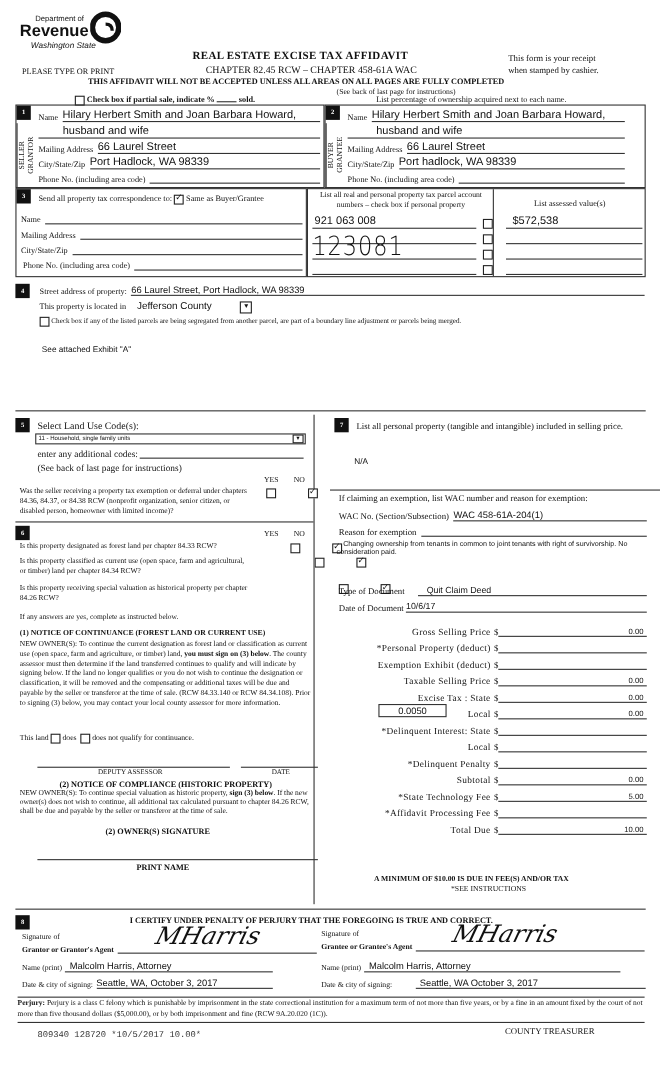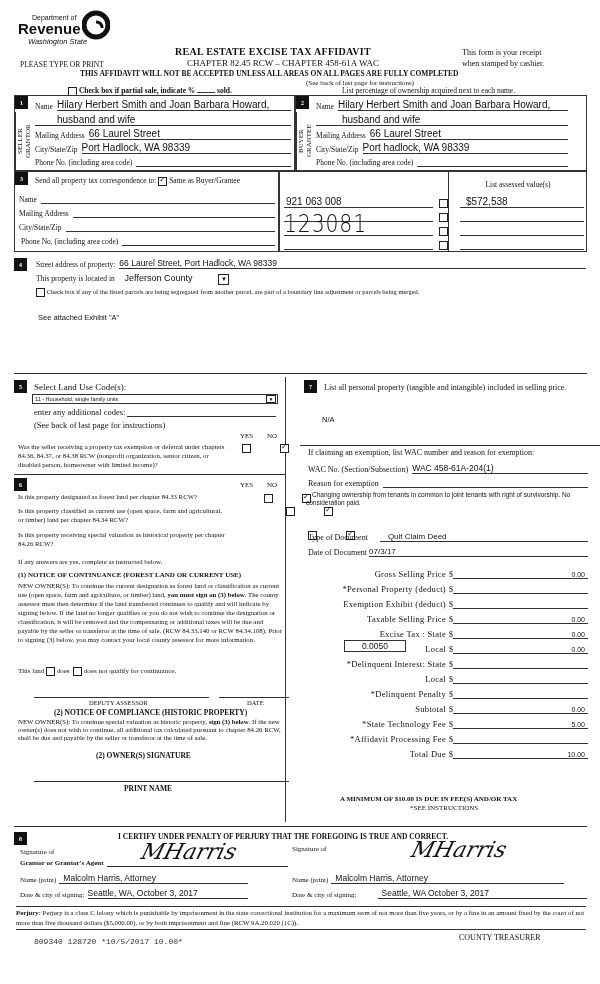--- a/index.html
+++ b/index.html
@@ -112,20 +112,21 @@
   <div class="abs row" style="left:4px;top:51px;width:256px">
       <span class="lbl">City/State/Zip</span>
       <span class="line" style="flex:1;margin-left:4px;height:9px"></span>
     </div>
   <div class="abs row" style="left:6px;top:65px;width:254px">
       <span class="lbl">Phone No. (including area code)</span>
       <span class="line" style="flex:1;margin-left:4px;height:9px"></span>
     </div>
 </div>
 <div class="abs box" style="left:279px;top:171px;width:308px;height:81px">
+  <div class="abs" style="left:2px;top:1px;width:165px;font-size:7px;text-align:center;line-height:9px">List all real and personal property tax parcel account numbers – check box if personal property</div>
   <div class="abs" style="left:168px;top:0;width:1px;height:79px;background:#333"></div>
   <div class="abs" style="left:170px;top:8px;width:136px;font-size:7.5px;text-align:center">List assessed value(s)</div>
   <div class="abs" style="left:4px;top:22px;width:300px">
     <div class="row" style="height:14px">
         <span class="fill line" style="width:150px;padding-left:2px">921 063 008</span>
         <span class="cb" style="margin-left:6px"></span>
         <span class="fill line" style="width:125px;margin-left:12px;padding-left:6px">$572,538</span>
       </div>
     <div class="row" style="height:14px">
         <span class="fill line" style="width:150px;height:12px"></span>
@@ -235,21 +236,21 @@
       <span style="font-size:8px">Reason for exemption</span>
       <span class="line" style="flex:1;margin-left:4px;height:10px"></span>
     </div>
   <div class="abs sans" style="left:4px;top:114px;width:285px;font-size:6.5px;line-height:8px;text-indent:6px">Changing ownership from tenants in common to joint tenants with right of survivorship.  No  consideration paid.</div>
   <div class="abs row" style="left:6px;top:155px;width:280px">
       <span style="font-size:8px">Type of Document</span>
       <span class="line sans" style="flex:1;margin-left:12px;font-size:8px;padding-left:8px">Quit Claim Deed</span>
     </div>
   <div class="abs row" style="left:6px;top:170px;width:280px">
       <span style="font-size:8px">Date of Document</span>
-      <span class="line sans" style="flex:1;margin-left:2px;font-size:8px">07/3/17</span>
+      <span class="line sans" style="flex:1;margin-left:2px;font-size:8px">10/6/17</span>
     </div>
 
   <div class="abs money" style="left:6px;top:187px;width:280px">
     <div class="row" style="height:15px">
         <span class="l" style="width:138px">Gross Selling Price</span>
         <span style="margin-left:3px;font-size:8px">$</span>
         <span class="line sans" style="flex:1;text-align:right;font-size:7px;padding-right:3px">0.00</span>
       </div>
     <div class="row" style="height:15px">
         <span class="l" style="width:138px">*Personal Property (deduct)</span>
@@ -329,20 +330,24 @@
   <div class="abs row" style="left:6px;top:46px;width:228px">
       <span style="font-size:7px">Name (print)</span>
       <span class="line sans" style="flex:1;margin-left:3px;font-size:8.5px;padding-left:4px">Malcolm Harris, Attorney</span>
     </div>
   <div class="abs row" style="left:6px;top:61px;width:228px">
       <span style="font-size:7px">Date &amp; city of signing:</span>
       <span class="line sans" style="flex:1;margin-left:3px;font-size:8.5px">Seattle, WA,  October 3, 2017</span>
     </div>
 
   <div class="abs" style="left:278px;top:18px;font-size:7px">Signature of</div>
+  <div class="abs row" style="left:278px;top:28px;width:294px">
+      <b style="font-size:7px">Grantee or Grantee's Agent</b>
+      <span class="line" style="flex:1;margin-left:3px;height:10px"></span>
+    </div>
   <div class="abs sig" style="left:398px;top:10px;transform:skewX(-15deg)">MHarris</div>
   <div class="abs row" style="left:278px;top:46px;width:272px">
       <span style="font-size:7px">Name (print)</span>
       <span class="line sans" style="flex:1;margin-left:3px;font-size:8.5px;padding-left:4px">Malcolm Harris, Attorney</span>
     </div>
   <div class="abs row" style="left:278px;top:61px;width:295px">
       <span style="font-size:7px">Date &amp; city of signing:</span>
       <span class="line sans" style="flex:1;margin-left:21px;font-size:8.5px;padding-left:4px">Seattle, WA  October 3, 2017</span>
     </div>
 </div>

